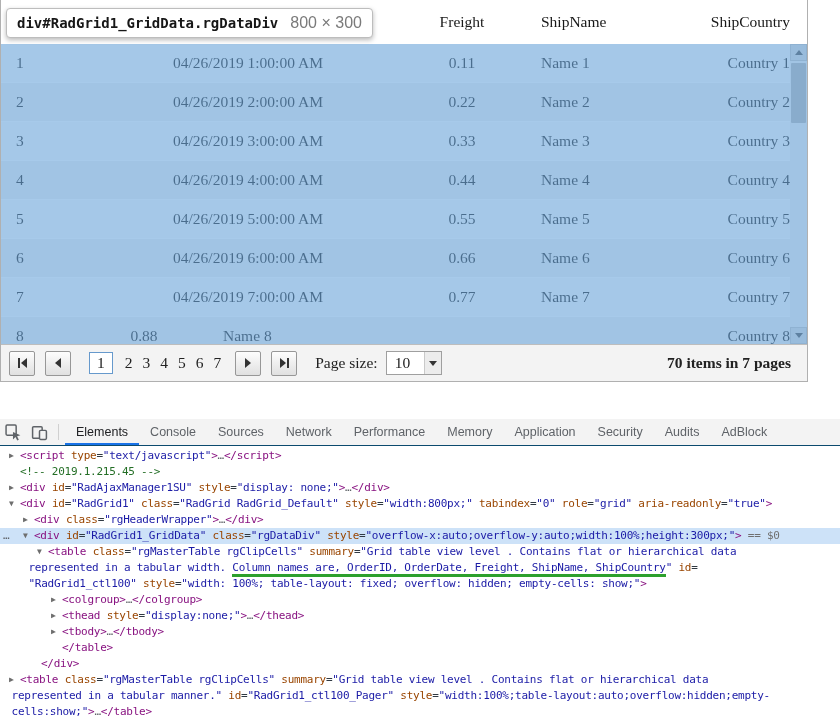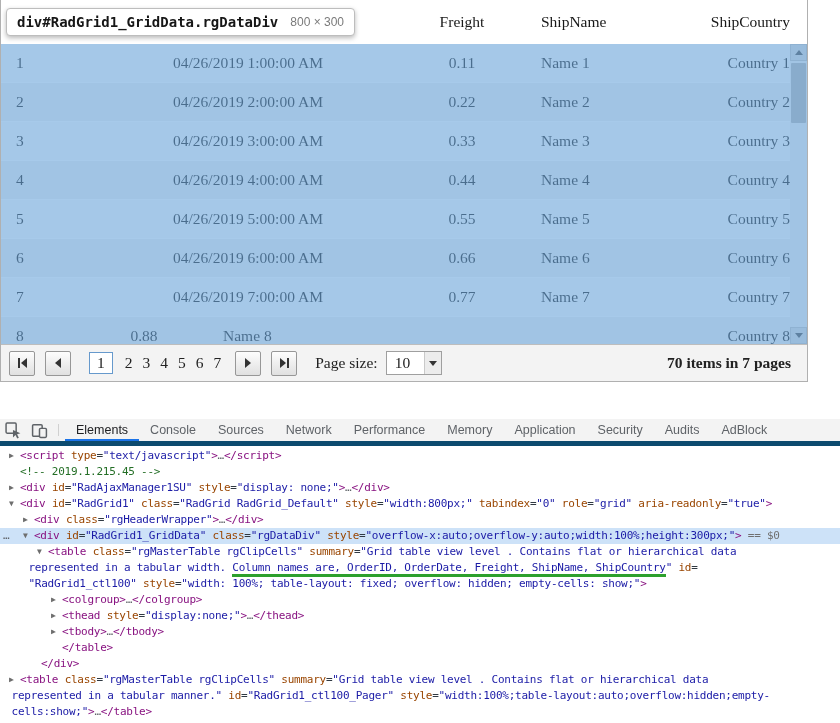--- a/index.html
+++ b/index.html
@@ -46,26 +46,26 @@
   .combo{margin-left:8px;width:56px;height:24px;border:1px solid #9f9f9f;background:#fff;display:flex;align-items:center;}
   .combo-val{flex:1;padding-left:8px;color:#222;}
   .combo-arrow{width:17px;height:100%;border-left:1px solid #c9c9c9;background:#ececec;display:flex;align-items:center;justify-content:center;}
   .combo-arrow::after{content:"";border-left:4px solid transparent;border-right:4px solid transparent;border-top:5px solid #333;}
   .pg-info{margin-left:auto;margin-right:8px;font-weight:bold;color:#222;}
 
   
   .tooltip{position:absolute;left:5px;top:8px;z-index:50;background:#fff;border:1px solid #bdbdbd;border-radius:4px;
            box-shadow:0 2px 5px rgba(0,0,0,0.28);padding:5px 10px;display:flex;align-items:center;gap:12px;white-space:nowrap;}
   .tt-sel{font-family:"DejaVu Sans Mono",monospace;font-size:14px;font-weight:bold;color:#161616;}
-  .tt-size{font-family:"Liberation Sans",sans-serif;font-size:12px;color:#7a7a7a;}
+  .tt-size{font-family:"Liberation Sans",sans-serif;font-size:16px;color:#7a7a7a;}
 
   
   .devtools{position:absolute;left:0;top:419px;width:840px;height:304px;background:#fff;
             font-family:"Liberation Sans",sans-serif;}
-  .dt-toolbar{height:27px;background:#f3f3f3;border-bottom:5px solid #0c4a6e;display:flex;align-items:stretch;}
+  .dt-toolbar{height:27px;background:#f3f3f3;border-bottom:1px solid #0c4a6e;display:flex;align-items:stretch;}
   .dt-iconbtn{width:26px;display:flex;align-items:center;justify-content:center;flex:0 0 auto;}
   .dt-sep{width:1px;background:#d0d0d0;margin:5px 6px;flex:0 0 auto;}
   .tabs{display:flex;align-items:stretch;}
   .tab{padding:0 11px;font-size:12.5px;color:#5f6368;display:flex;align-items:center;}
   .tab.selected{color:#202124;box-shadow:inset 0 -2px 0 #1a73e8;}
 
   .tree{position:relative;height:276px;overflow:hidden;background:#fff;padding-top:2px;
         font-family:"DejaVu Sans Mono",monospace;font-size:11px;letter-spacing:-0.25px;color:#303942;}
   .t-line{position:relative;height:16px;line-height:16px;white-space:pre;}
   .t-line.selected{background:#cde2f8;}

